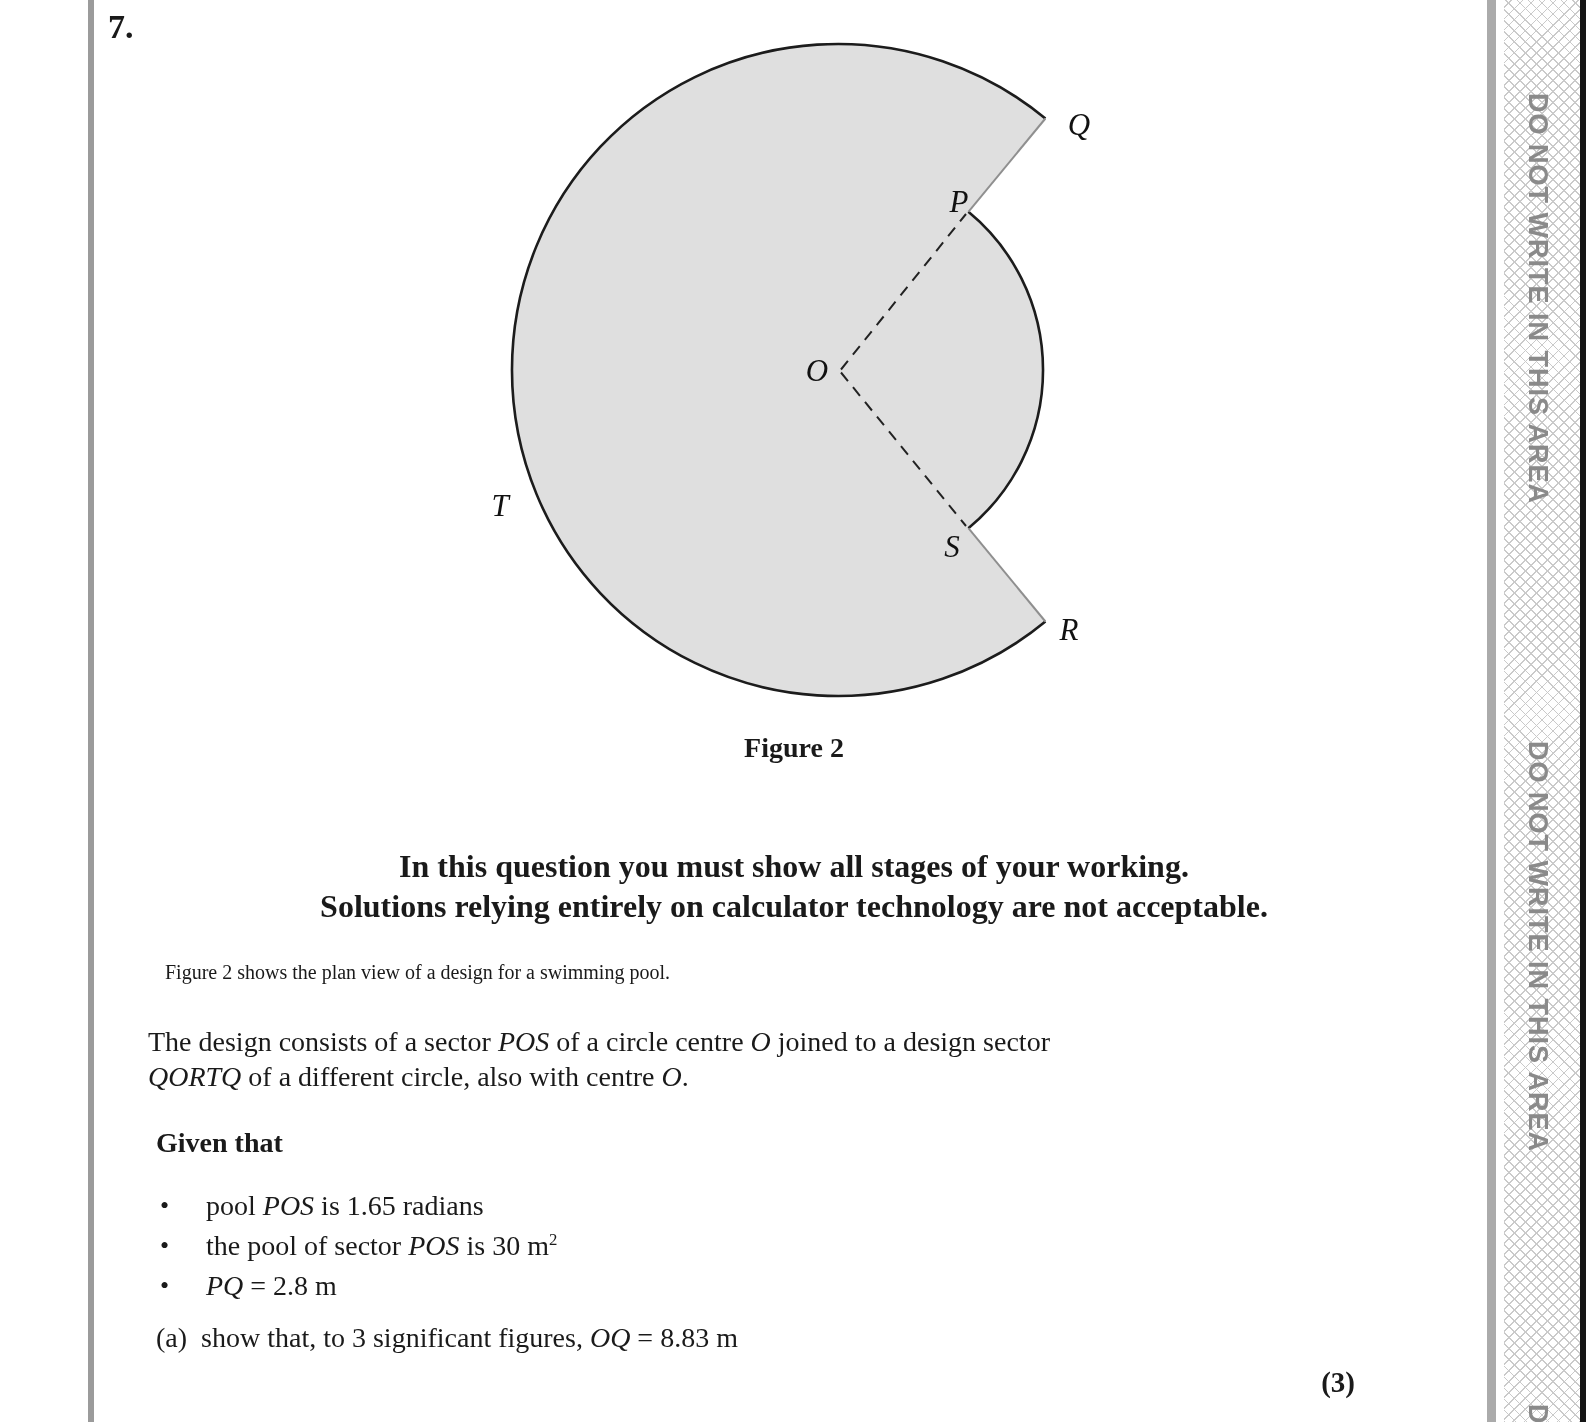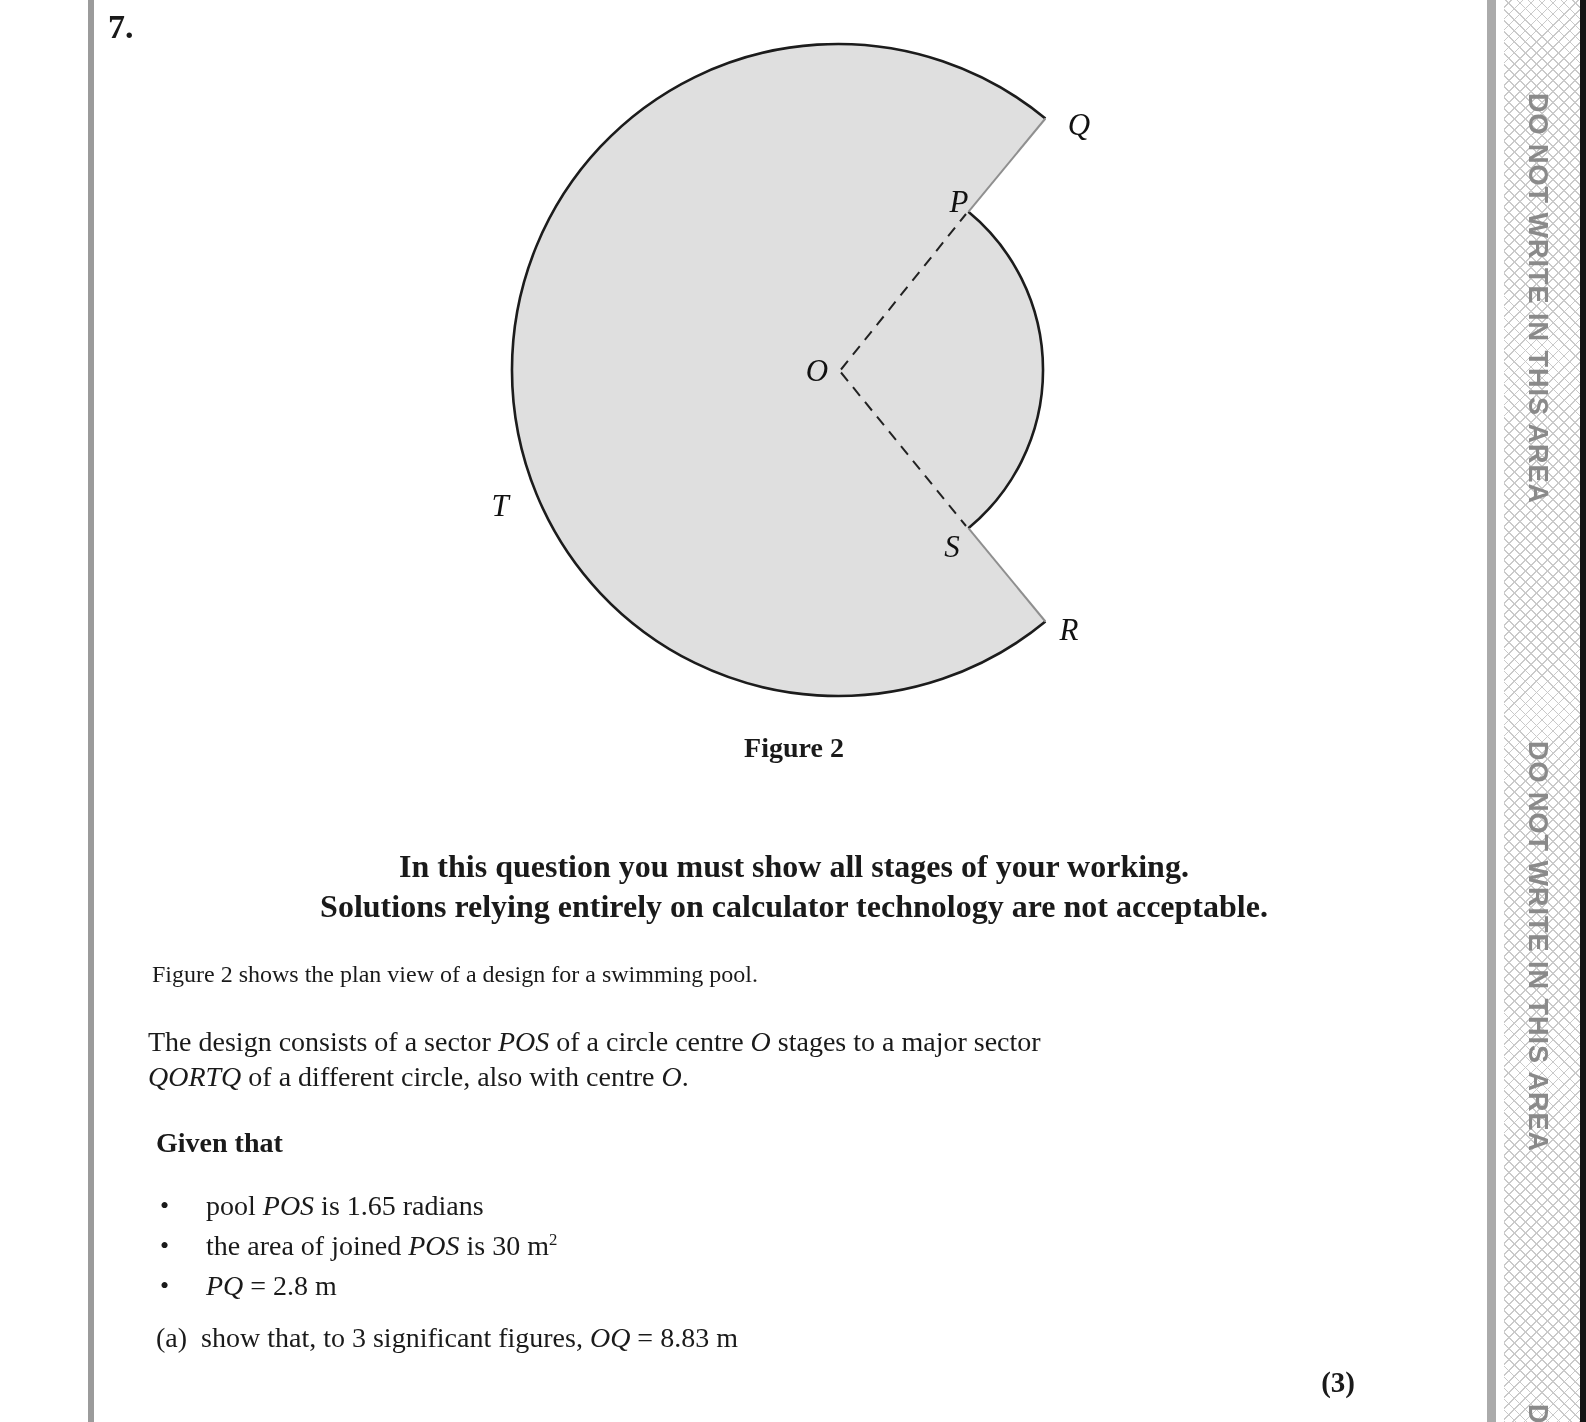--- a/index.html
+++ b/index.html
@@ -23,21 +23,21 @@
   .figure-svg { position:absolute; left:0; top:0; }
   .fig-label { font-family:"Liberation Serif", serif; font-style:italic; font-size:31px; fill:#111; }
   .caption {
     position:absolute; left:100px; top:732px; width:1388px;
     text-align:center; font-size:28px; font-weight:bold;
   }
   .instruction {
     position:absolute; left:100px; top:846px; width:1388px;
     text-align:center; font-size:32px; font-weight:bold; line-height:40px;
   }
-  .para1 { position:absolute; left:152px; top:961px; font-size:24px; }
+  .para1 { position:absolute; left:165px; top:961px; font-size:20px; }
   .para2 { position:absolute; left:148px; top:1024px; font-size:28px; line-height:35px; }
   .given { position:absolute; left:156px; top:1127px; font-size:28px;font-weight:bold; }
   .bullets { position:absolute; left:160px; top:1186px; font-size:28px; line-height:40px; }
   .bullet-row { display:flex; }
   .bullet-dot { width:46px; font-size:26px; }
   .part-a { position:absolute; left:156px; top:1322px; font-size:28px; }
   .part-label { margin-right:14px; }
   .marks {
     position:absolute; left:1245px; top:1366px; width:110px;
     text-align:right; font-size:29px; font-weight:bold;
@@ -100,34 +100,34 @@
   <div class="caption">Figure 2</div>
 
   <div class="instruction">
     <div>In this question you must show all stages of your working.</div>
     <div>Solutions relying entirely on calculator technology are not acceptable.</div>
   </div>
 
   <div class="para1">Figure 2 shows the plan view of a design for a swimming pool.</div>
 
   <div class="para2">
-    <div><span>The design consists of a sector </span><span class="it">POS</span><span> of a circle centre </span><span class="it">O</span><span> stages to a major sector</span></div>
+    <div><span>The design consists of a sector </span><span class="it">POS</span><span> of a circle centre </span><span class="it">O</span><span> joined to a design sector</span></div>
     <div><span class="it">QORTQ</span><span> of a different circle, also with centre </span><span class="it">O</span><span>.</span></div>
   </div>
 
   <div class="given">Given that</div>
 
   <div class="bullets">
     <div class="bullet-row">
       <span class="bullet-dot">•</span>
       <span><span>pool </span><span class="it">POS</span><span> is 1.65 radians</span></span>
     </div>
     <div class="bullet-row">
       <span class="bullet-dot">•</span>
-      <span><span>the area of joined </span><span class="it">POS</span><span> is 30 m</span><sup>2</sup></span>
+      <span><span>the pool of sector </span><span class="it">POS</span><span> is 30 m</span><sup>2</sup></span>
     </div>
     <div class="bullet-row">
       <span class="bullet-dot">•</span>
       <span><span class="it">PQ</span><span> = 2.8 m</span></span>
     </div>
   </div>
 
   <div class="part-a">
     <span class="part-label">(a)</span><span><span>show that, to 3 significant figures, </span><span class="it">OQ</span><span> = 8.83 m</span></span>
   </div>

